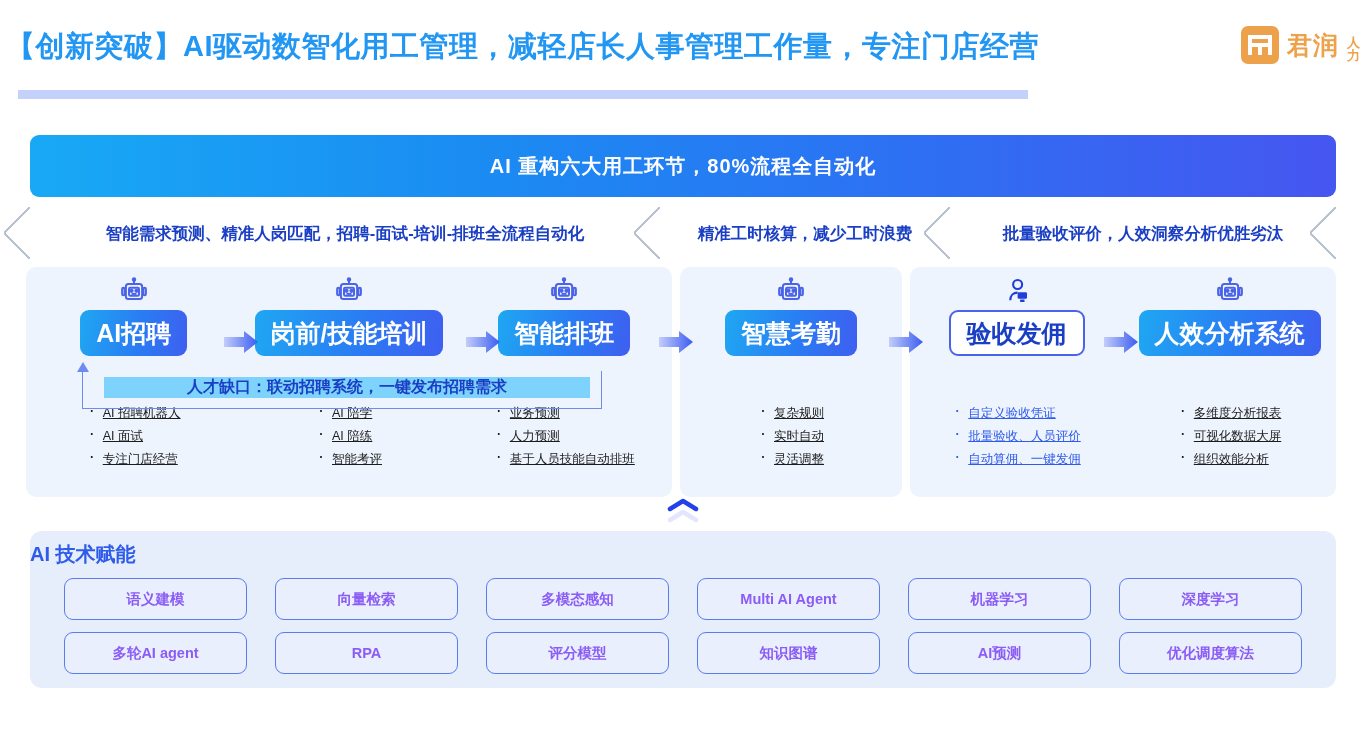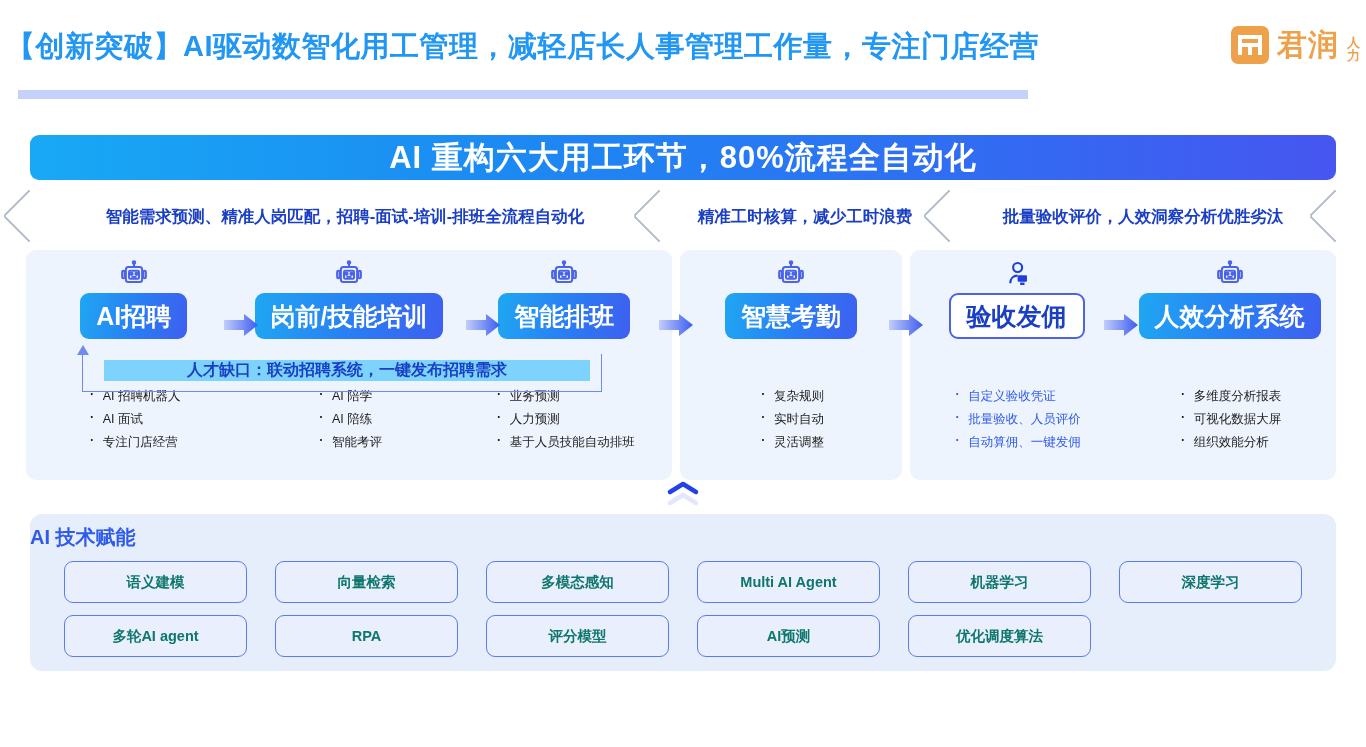--- a/index.html
+++ b/index.html
@@ -54,48 +54,48 @@
     position: absolute; left: 7px; top: 9px;
     width: 24px; height: 20px;
     background:
       linear-gradient(#fff,#fff) 0 0/4px 20px no-repeat,
       linear-gradient(#fff,#fff) 20px 0/4px 20px no-repeat,
       linear-gradient(#fff,#fff) 0 0/24px 4px no-repeat,
       linear-gradient(#fff,#fff) 0 8px/24px 4px no-repeat,
       linear-gradient(#fff,#fff) 10px 8px/4px 12px no-repeat;
   }
   .logo-text {
-    font-size: 30px;
+    font-size: 25px;
     font-weight: 700;
     color: #eda14b;
     letter-spacing: 1px;
     line-height: 1;
   }
   .logo-sub {
     font-size: 13px;
     font-weight: 700;
     color: #eda14b;
     line-height: 1.0;
     display: flex;
     flex-direction: column;
     align-self: flex-end;
     padding-bottom: 2px;
   }
 
   
   .banner {
     margin: 25px 30px 0 30px;
-    height: 45px;
+    height: 62px;
     border-radius: 9px;
     background: linear-gradient(90deg, #18a9f5 0%, #1b8bf2 35%, #2f6ef3 70%, #4656f0 100%);
     display: flex;
     align-items: center;
     justify-content: center;
     color: #fff;
-    font-size: 31px;
+    font-size: 20px;
     font-weight: 700;
     letter-spacing: 1px;
   }
 
   
   .chev-strip {
     margin: 10px 30px 0 30px;
     height: 52px;
     display: flex;
   }
@@ -172,21 +172,21 @@
   }
   .bullets {
     margin-top: auto;
     padding-bottom: 26px;
     font-size: 12.5px;
     color: #1c1c1c;
     line-height: 1.85;
     align-self: center;
   }
   .bullets.blue { color: #2f5bea; }
-  .bullets li { list-style: none; position: relative; padding-left: 16px; white-space: nowrap; }
+  .bullets li { list-style: none; position: relative; padding-left: 16px; white-space: nowrap; text-decoration: underline; }
   .bullets li::before {
     content: "·";
     position: absolute; left: 2px; top: -1px;
     font-size: 18px; line-height: 1;
   }
 
   
   .arrow {
     position: absolute;
     top: 64px;
@@ -259,21 +259,21 @@
     padding: 0 34px;
   }
   .pill {
     height: 42px;
     border: 1.6px solid #5b7cf0;
     border-radius: 9px;
     background: #e9effc;
     display: flex;
     align-items: center;
     justify-content: center;
-    color: #0f766e;
+    color: #8b5cf6;
     font-size: 14.5px;
     font-weight: 700;
     white-space: nowrap;
   }
 </style>
 </head>
 <body>
 
 <div class="header">
   <div class="header-title">【创新突破】AI驱动数智化用工管理，减轻店长人事管理工作量，专注门店经营</div>
@@ -488,16 +488,17 @@
     <div class="pill">语义建模</div>
     <div class="pill">向量检索</div>
     <div class="pill">多模态感知</div>
     <div class="pill">Multi AI Agent</div>
     <div class="pill">机器学习</div>
     <div class="pill">深度学习</div>
 
     <div class="pill">多轮AI agent</div>
     <div class="pill">RPA</div>
     <div class="pill">评分模型</div>
+    <div class="pill">知识图谱</div>
     <div class="pill">AI预测</div>
     <div class="pill">优化调度算法</div>
   </div>
 </div>
 
 </body></html>

